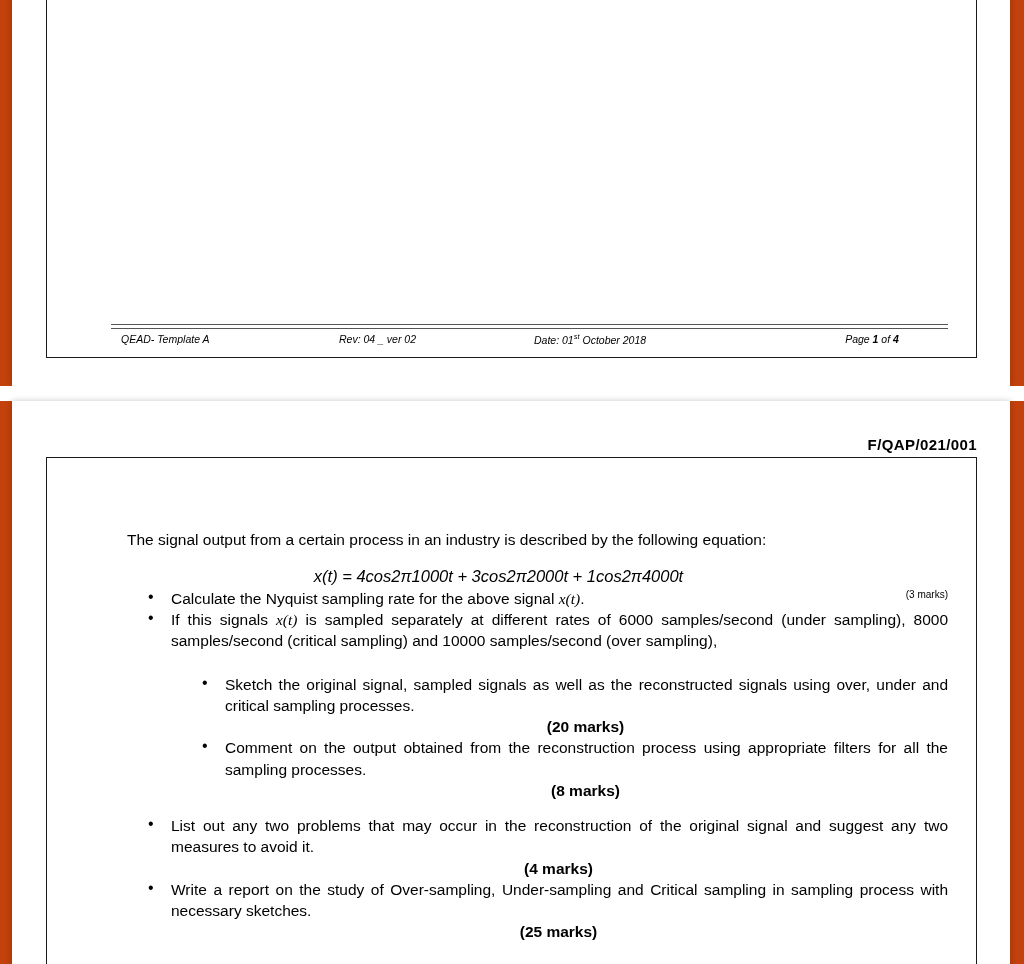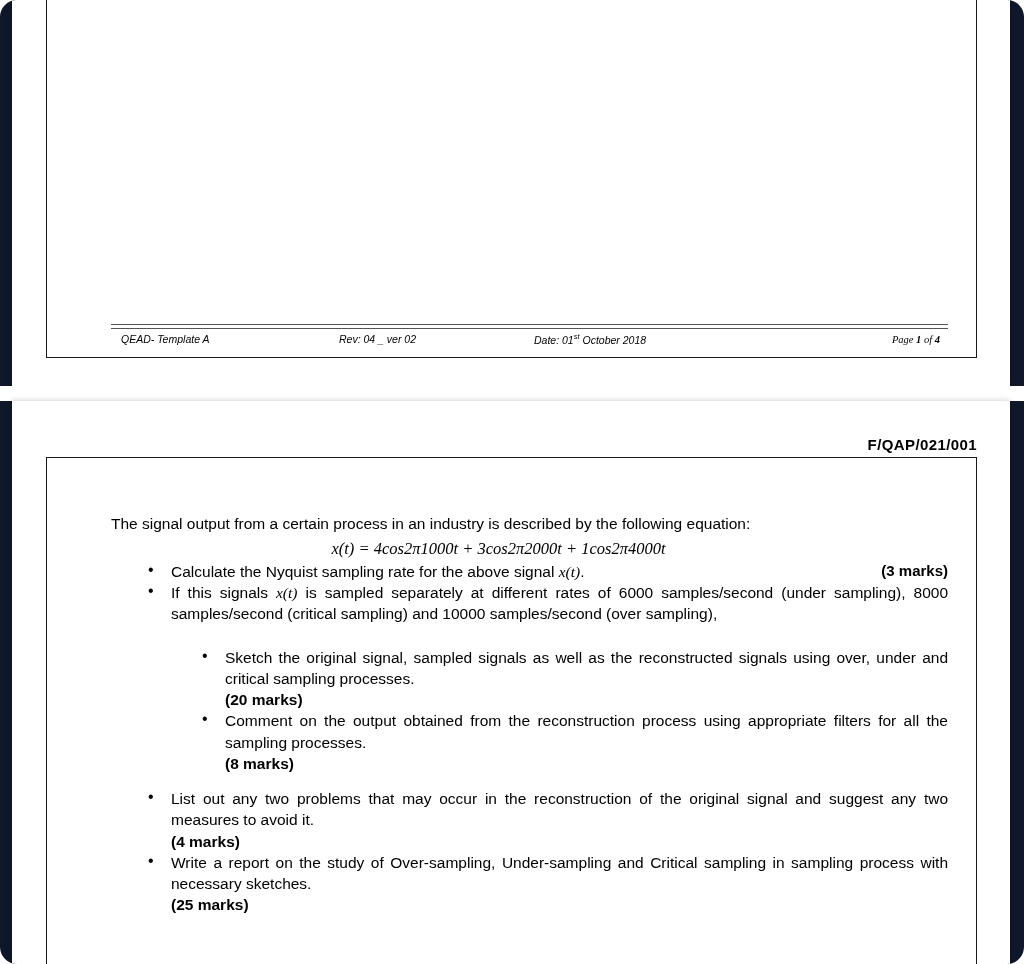--- a/index.html
+++ b/index.html
@@ -15,23 +15,22 @@
     overflow: hidden;
     position: relative;
   }
 
   .doc-viewport {
     position: absolute;
     left: 0;
     top: 0;
     width: 1024px;
     height: 964px;
-    background: #0f172a;
+    background: #c2410c;
     overflow: hidden;
-    border-radius: 17px;
   }
 
   
   .page {
     position: absolute;
     left: 12px;
     width: 998px;
     background: #ffffff;
     box-shadow: 0 0 6px rgba(0,0,0,0.22);
     box-sizing: border-box;
@@ -115,38 +114,38 @@
     font-family: "Liberation Sans", sans-serif;
     font-style: italic;
     font-size: 10.5px;
     color: #000;
     padding: 3px 2px 0 2px;
   }
   .footer-cell { flex: 0 0 auto; }
   .f-c1 { width: 218px; padding-left: 8px; }
   .f-c2 { width: 195px; }
   .f-c3 { width: 270px; }
-  .f-c4 { flex: 1 1 auto; text-align: right; padding-right: 6px; font-family: Liberation Serif, serif; }
+  .f-c4 { flex: 1 1 auto; text-align: center; padding-right: 6px; }
   .footer-cell sup { font-size: 7.5px; }
   .footer-cell b { font-weight: bold; font-style: italic; }
 
   
   .p2-body {
     padding-top: 56px;
   }
   .intro-line {
     font-size: 15.5px;
     color: #000;
     line-height: 1.35;
-    margin: 0;
+    margin: 16px;
     padding: 0 8px 0 0;
   }
   .equation {
     text-align: center;
-    font-family: Liberation Serif, serif;
+    font-family: Liberation Sans, sans-serif;
     font-style: italic;
     font-size: 16.5px;
     color: #000;
     margin: 4px 0 2px 0;
     padding-right: 62px;
   }
 
   ul.rd-list {
     list-style: none;
     margin: 0;
@@ -168,30 +167,30 @@
     font-size: 16px;
   }
   ul.rd-list.indented {
     padding-left: 90px;
   }
 
   .mi { font-family: Liberation Serif, serif; font-style: italic; font-size: 15.5px; }
 
   .marks {
     display: block;
-    text-align: left;
+    text-align: center;
     font-weight: bold;
     font-size: 15.5px;
     color: #000;
     padding-right: 2px;
   }
   .marks-inline {
     float: right;
-    font-weight: bold;
-    font-size: 15px;
+    font-weight: normal;
+    font-size: 10px;
   }
   .spacer-sm { height: 14px; }
   .spacer-md { height: 22px; }
   .clearfix::after { content: ""; display: block; clear: both; }
 </style>
 </head>
 <body>
 
 <div class="doc-viewport">
 

